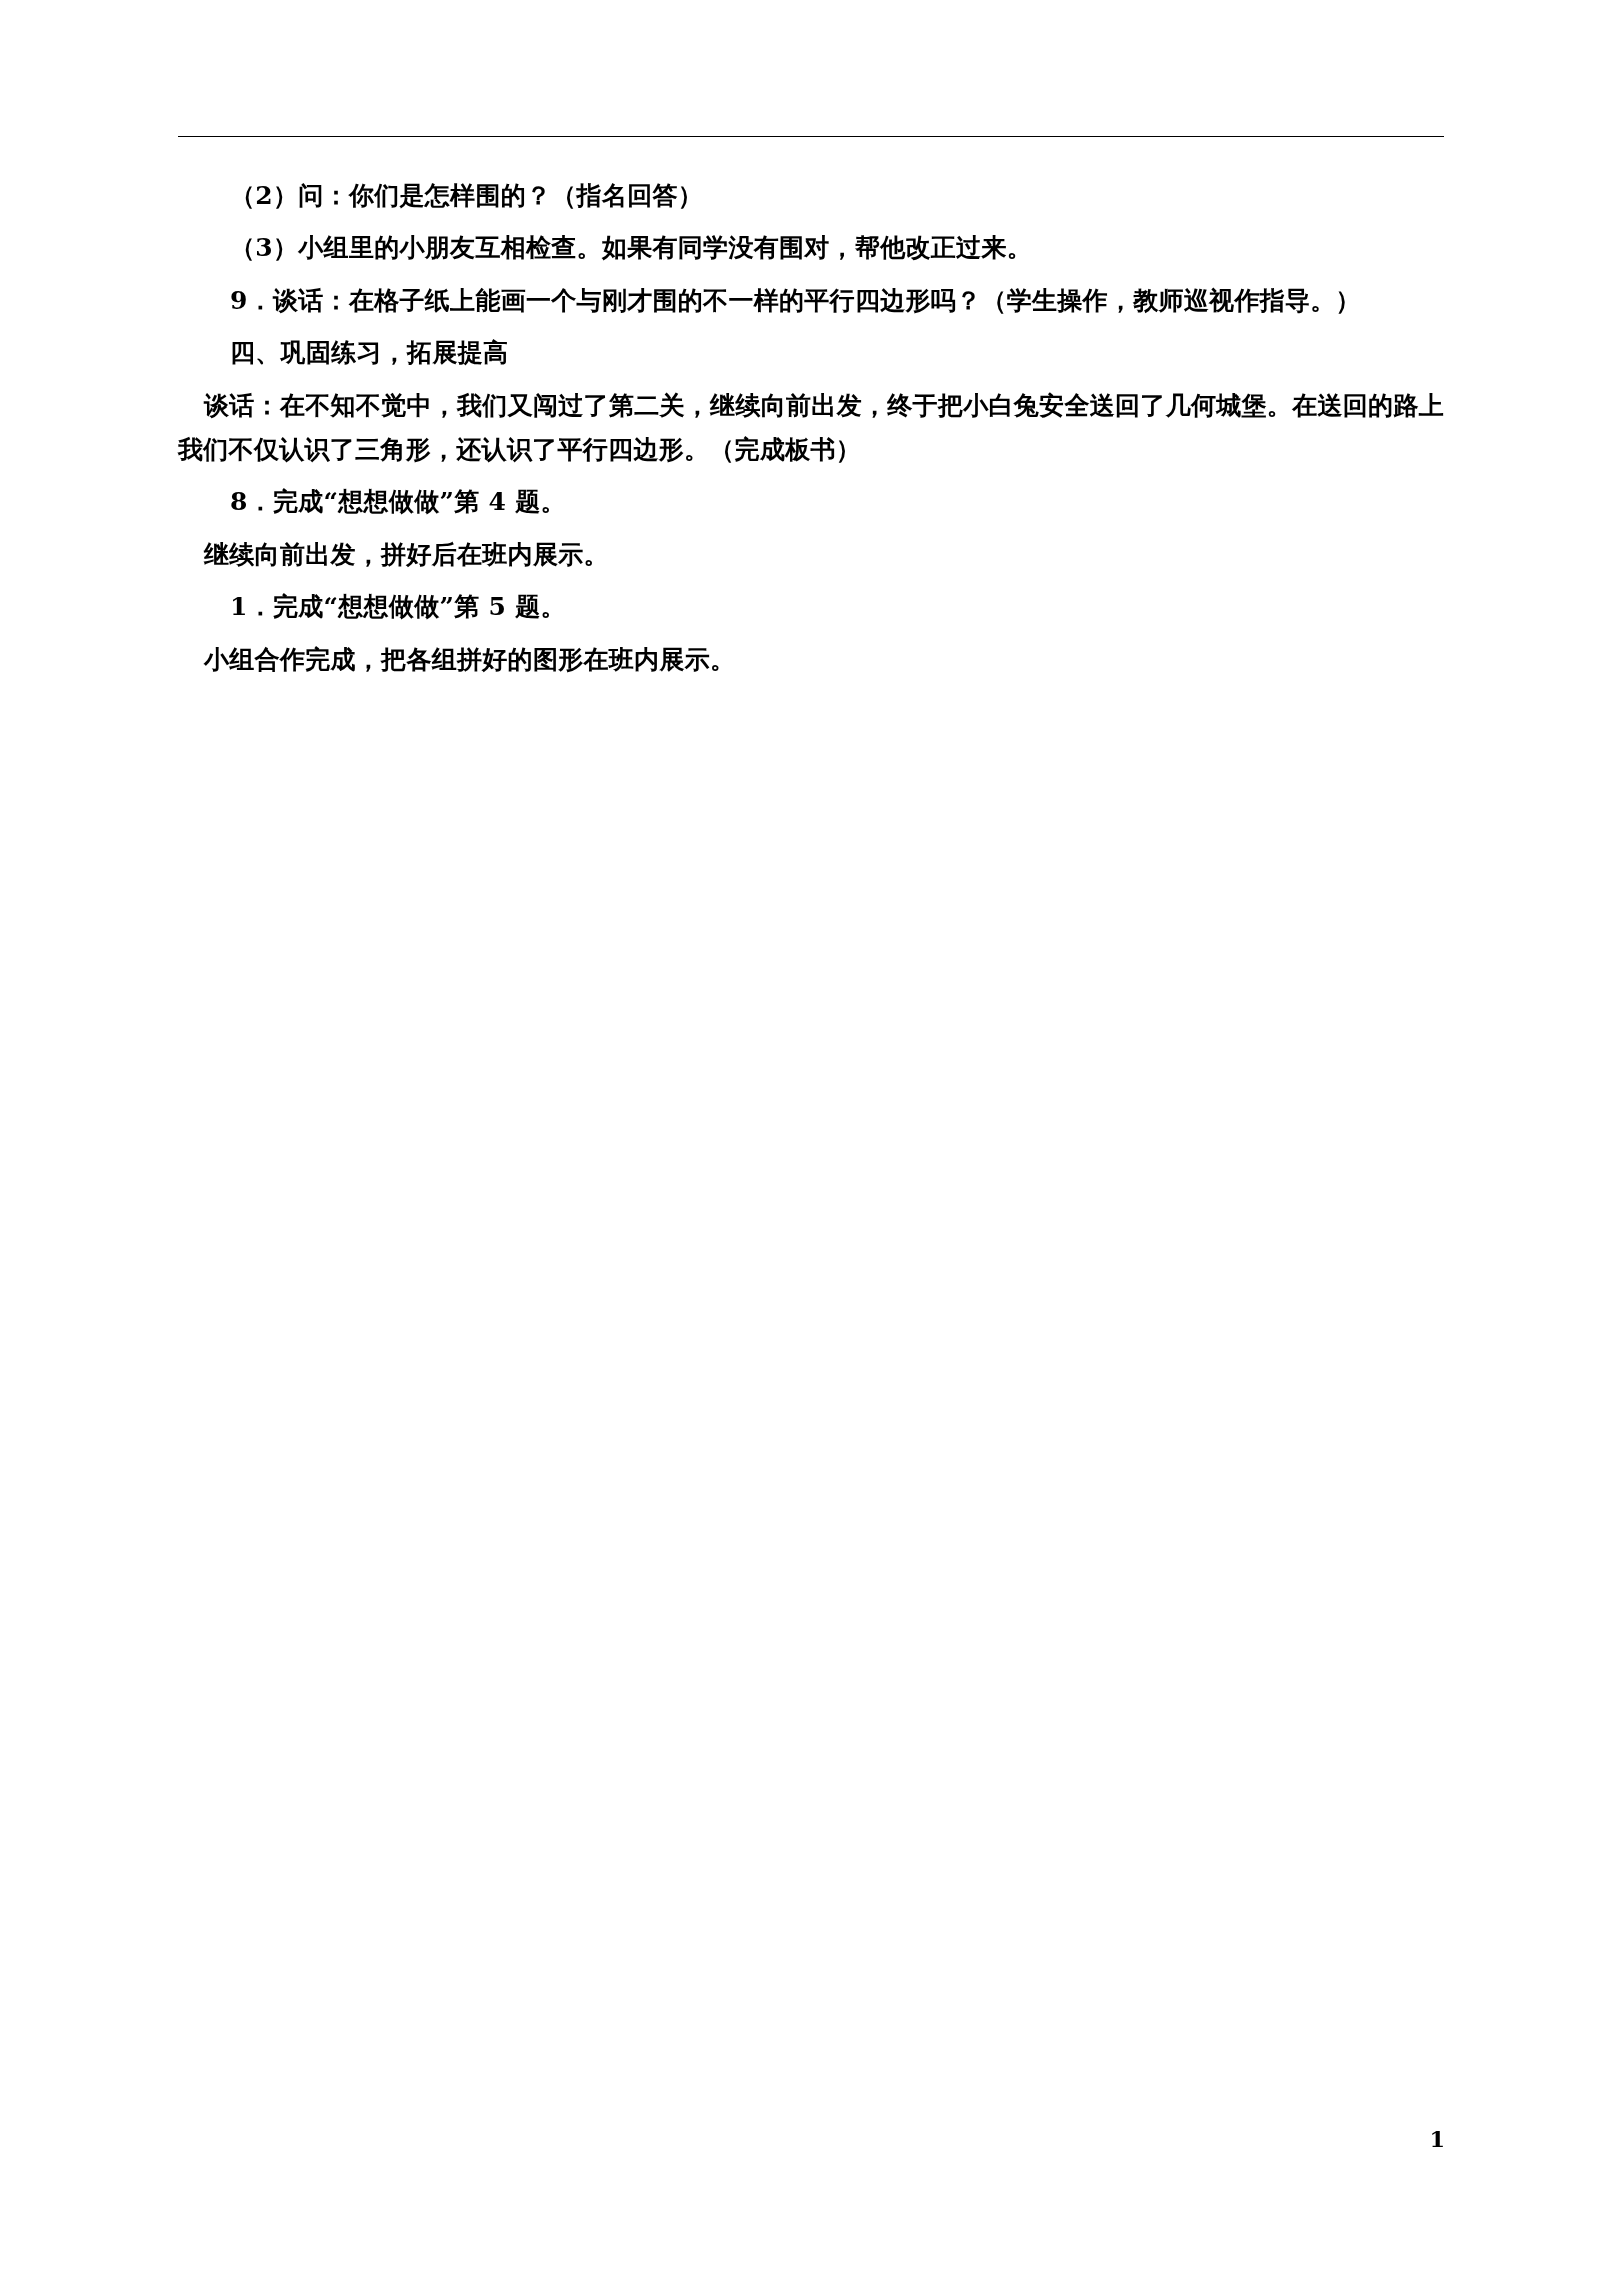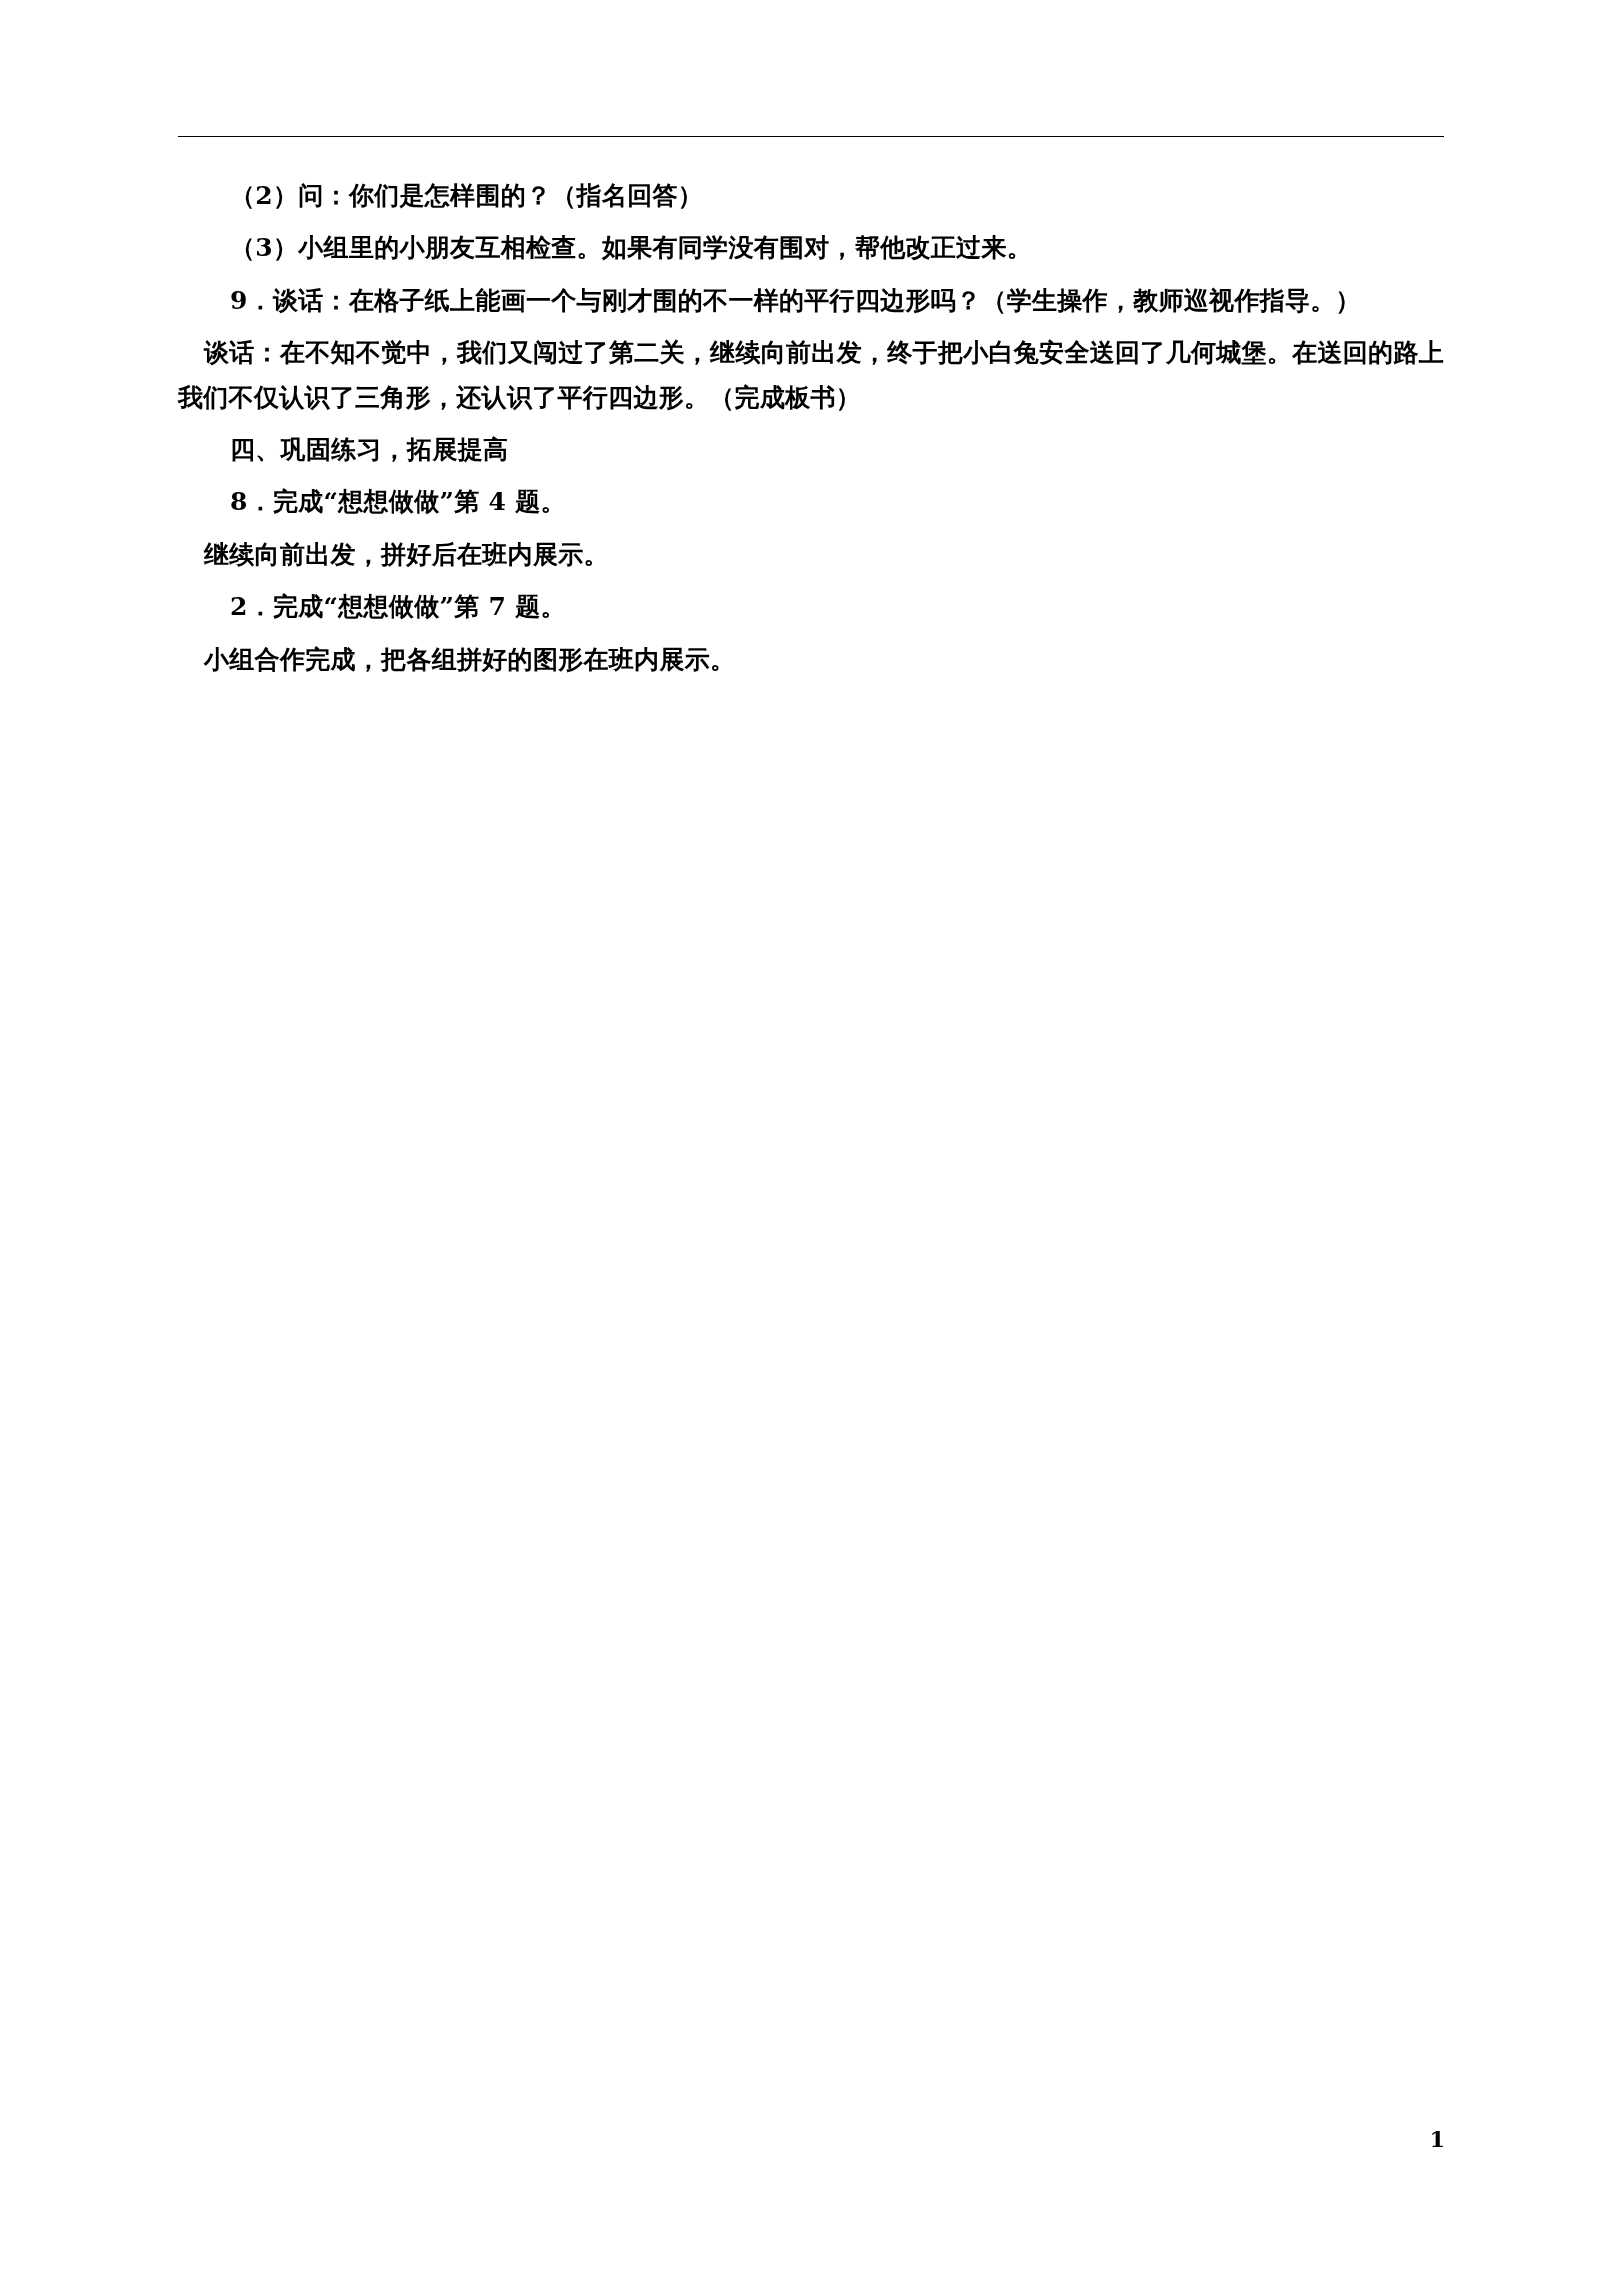--- a/index.html
+++ b/index.html
@@ -62,24 +62,24 @@
 <body>
 
 <div class="page">
 
   <div class="header-rule"></div>
 
   <div class="content">
     <p class="para indent2">（2）问：你们是怎样围的？（指名回答）</p>
     <p class="para indent2">（3）小组里的小朋友互相检查。如果有同学没有围对，帮他改正过来。</p>
     <p class="para indent2">9．谈话：在格子纸上能画一个与刚才围的不一样的平行四边形吗？（学生操作，教师巡视作指导。）</p>
+    <p class="para indent2">四、巩固练习，拓展提高</p>
     <p class="para indent1">谈话：在不知不觉中，我们又闯过了第二关，继续向前出发，终于把小白兔安全送回了几何城堡。在送回的路上我们不仅认识了三角形，还认识了平行四边形。（完成板书）</p>
-    <p class="para indent2">四、巩固练习，拓展提高</p>
     <p class="para indent2">8．完成“想想做做”第 4 题。</p>
     <p class="para indent1">继续向前出发，拼好后在班内展示。</p>
-    <p class="para indent2">2．完成“想想做做”第 7 题。</p>
+    <p class="para indent2">1．完成“想想做做”第 5 题。</p>
     <p class="para indent1">小组合作完成，把各组拼好的图形在班内展示。</p>
   </div>
 
   <div class="page-number">1</div>
 
 </div>
 
 
 </body></html>

